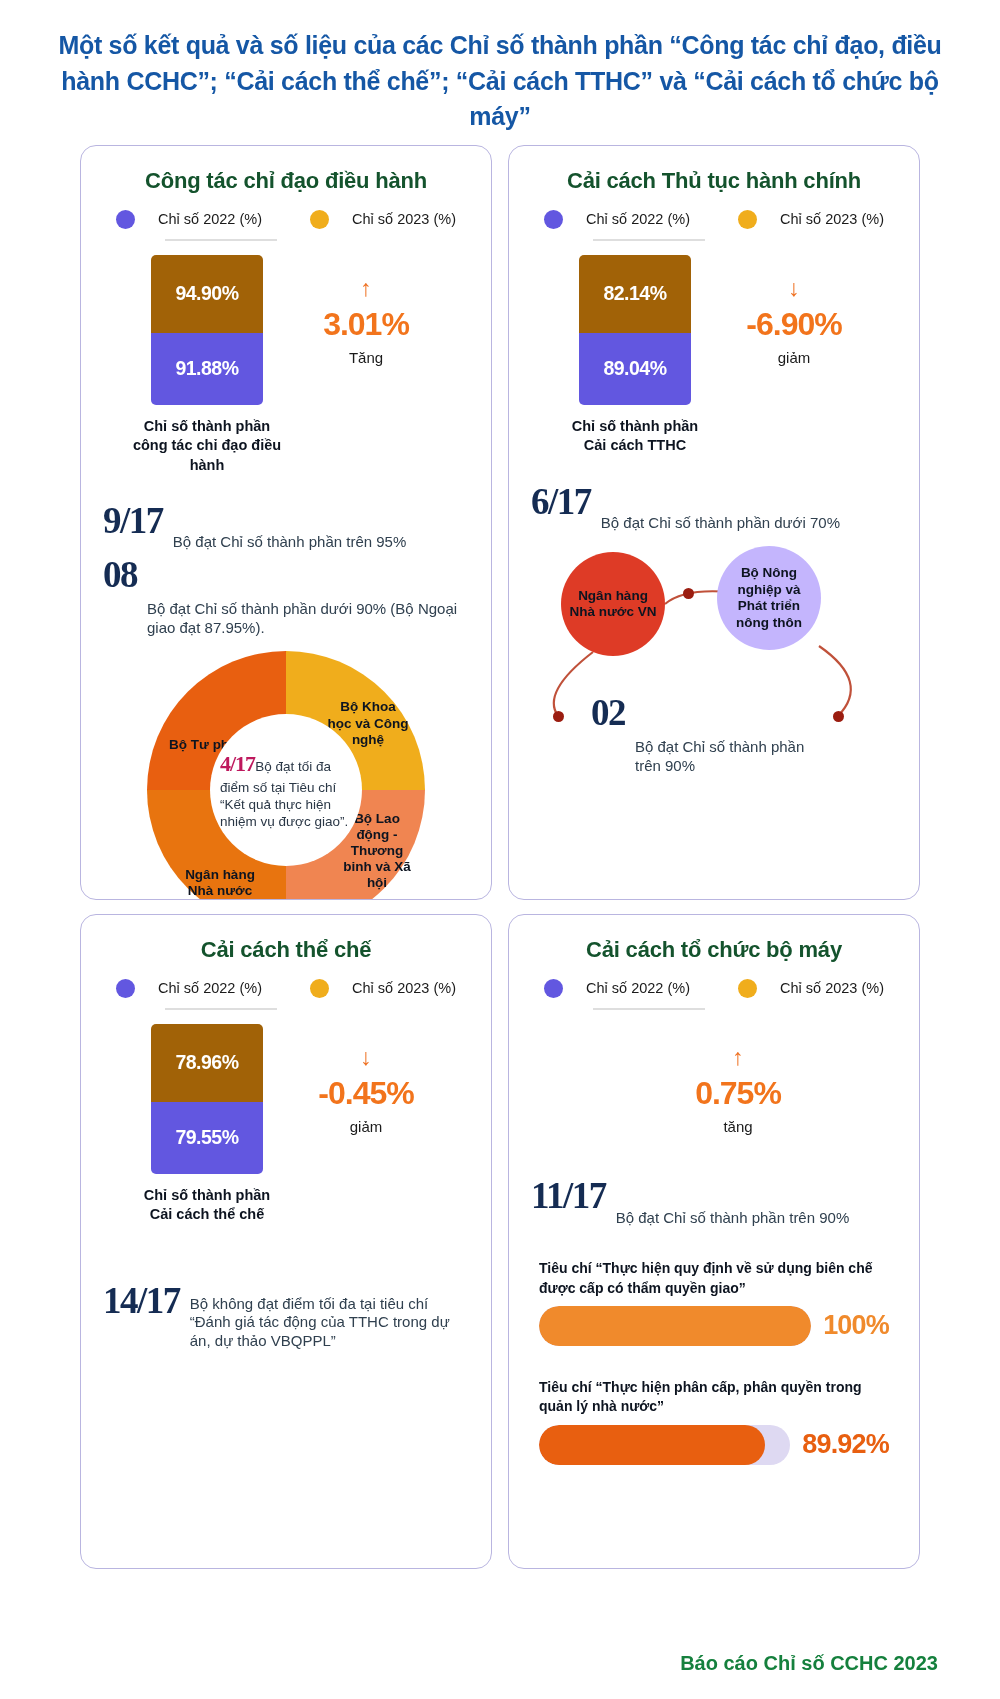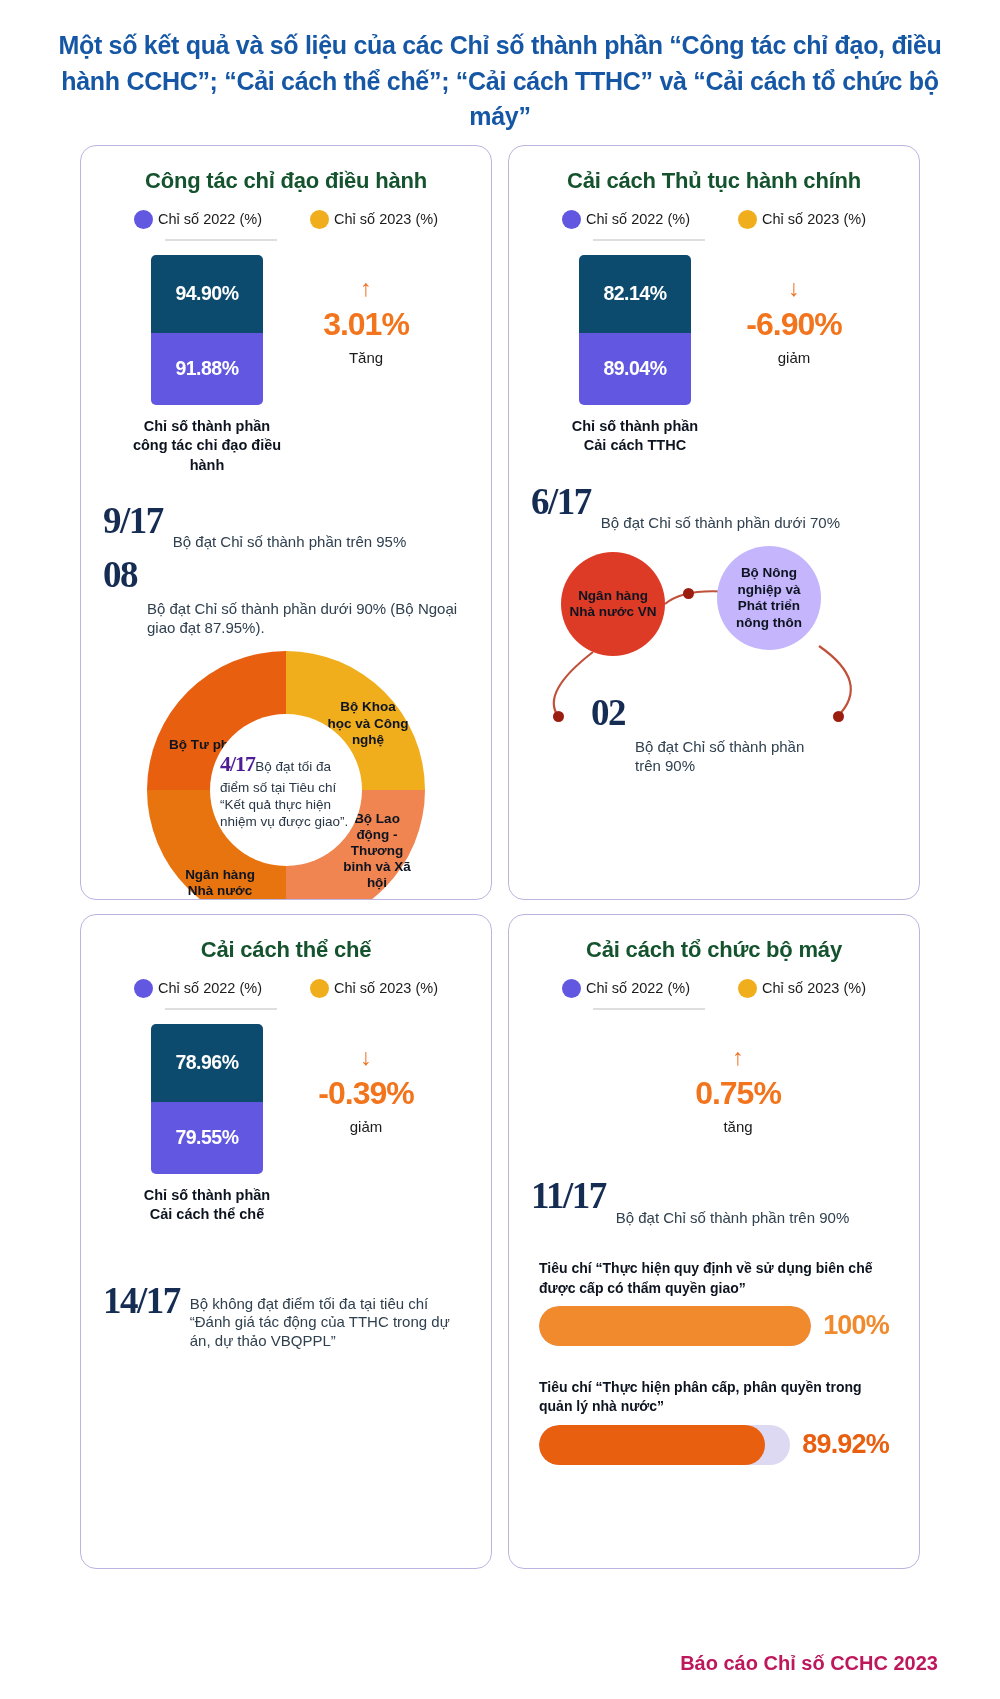--- a/index.html
+++ b/index.html
@@ -51,21 +51,21 @@
   }
 
   
   .legend {
     display: flex;
     justify-content: center;
     gap: 48px;
     align-items: center;
     margin-bottom: 6px;
   }
-  .legend-item { display: flex; align-items: center; gap: 5px; }
+  .legend-item { display: flex; align-items: center; gap: 23px; }
   .legend-dot { width: 19px; height: 19px; border-radius: 50%; flex: none; }
   .legend-label { font-size: 14.5px; color: #1b1b1b; white-space: nowrap; }
 
   .legend-rule {
     width: 112px; height: 2px; background: #dedede;
     margin: 10px 0 0 62px;
   }
 
   
   .bar-block {
@@ -81,21 +81,21 @@
     border-radius: 5px;
     overflow: hidden;
     display: flex;
     flex-direction: column;
   }
   .bar-seg {
     display: flex; align-items: center; justify-content: center;
     color: #ffffff; font-weight: bold; font-size: 19.5px;
     letter-spacing: -0.5px;
   }
-  .bar-seg.top { height: 78px; background: #0c4a6e; }
+  .bar-seg.top { height: 78px; background: #a16207; }
   .bar-seg.bottom { height: 72px; background: #6257e0; }
   .bar-caption {
     text-align: center;
     font-size: 14.5px;
     font-weight: bold;
     color: #0d1420;
     line-height: 1.35;
     margin-top: 12px;
     width: 150px;
     margin-left: -19px;
@@ -161,21 +161,21 @@
     border-radius: 50%;
     background: #ffffff;
     display: flex; align-items: center; justify-content: center;
     padding: 10px;
   }
   .donut-center-text {
     font-size: 13.5px; color: #2a3746; line-height: 1.28; text-align: left;
   }
   .donut-center-text .frac {
     font-family: "Liberation Serif", serif;
-    font-weight: bold; font-size: 22px; color: #4c1d95;
+    font-weight: bold; font-size: 22px; color: #be185d;
     letter-spacing: -1px;
   }
   .donut-lbl {
     position: absolute;
     font-size: 13.5px; font-weight: bold; color: #0d1420;
     line-height: 1.2; text-align: center;
   }
   .dl-kh { top: 48px; right: 16px; width: 82px; }
   .dl-tp { top: 86px; left: 8px; width: 104px; }
   .dl-ld { bottom: 38px; right: 12px; width: 72px; }
@@ -241,21 +241,21 @@
   .crit-pct {
     font-size: 27px; font-weight: bold; color: #f08a2c; letter-spacing: -0.8px;
     flex: none;
   }
   .crit-pct.deep { color: #e85f10; }
 
   
   .footer {
     position: absolute;
     right: 62px; bottom: 24px;
-    font-size: 20px; font-weight: bold; color: #be185d; text-align: center;
+    font-size: 20px; font-weight: bold; color: #15803d; text-align: center;
   }
 </style>
 </head>
 <body>
 
 <div class="page">
 
   <div class="title">Một số kết quả và số liệu của các Chỉ số thành phần “Công tác chỉ đạo, điều hành CCHC”; “Cải cách thể chế”; “Cải cách TTHC” và “Cải cách tổ chức bộ máy”</div>
 
   <div class="grid">
@@ -384,21 +384,21 @@
       <div class="bar-block">
         <div class="bar-col">
           <div class="bar">
             <div class="bar-seg top">78.96%</div>
             <div class="bar-seg bottom">79.55%</div>
           </div>
           <div class="bar-caption">Chỉ số thành phần Cải cách thể chế</div>
         </div>
         <div class="delta-col">
           <div class="delta-arrow">↓</div>
-          <div class="delta-value">-0.39%</div>
+          <div class="delta-value">-0.45%</div>
           <div class="delta-word">giảm</div>
         </div>
       </div>
 
       <div class="stat-row" style="margin-top:26px">
         <span class="stat-big">14/17</span>
         <span class="stat-text">Bộ không đạt điểm tối đa tại tiêu chí “Đánh giá tác động của TTHC trong dự án, dự thảo VBQPPL”</span>
       </div>
 
     </div>

